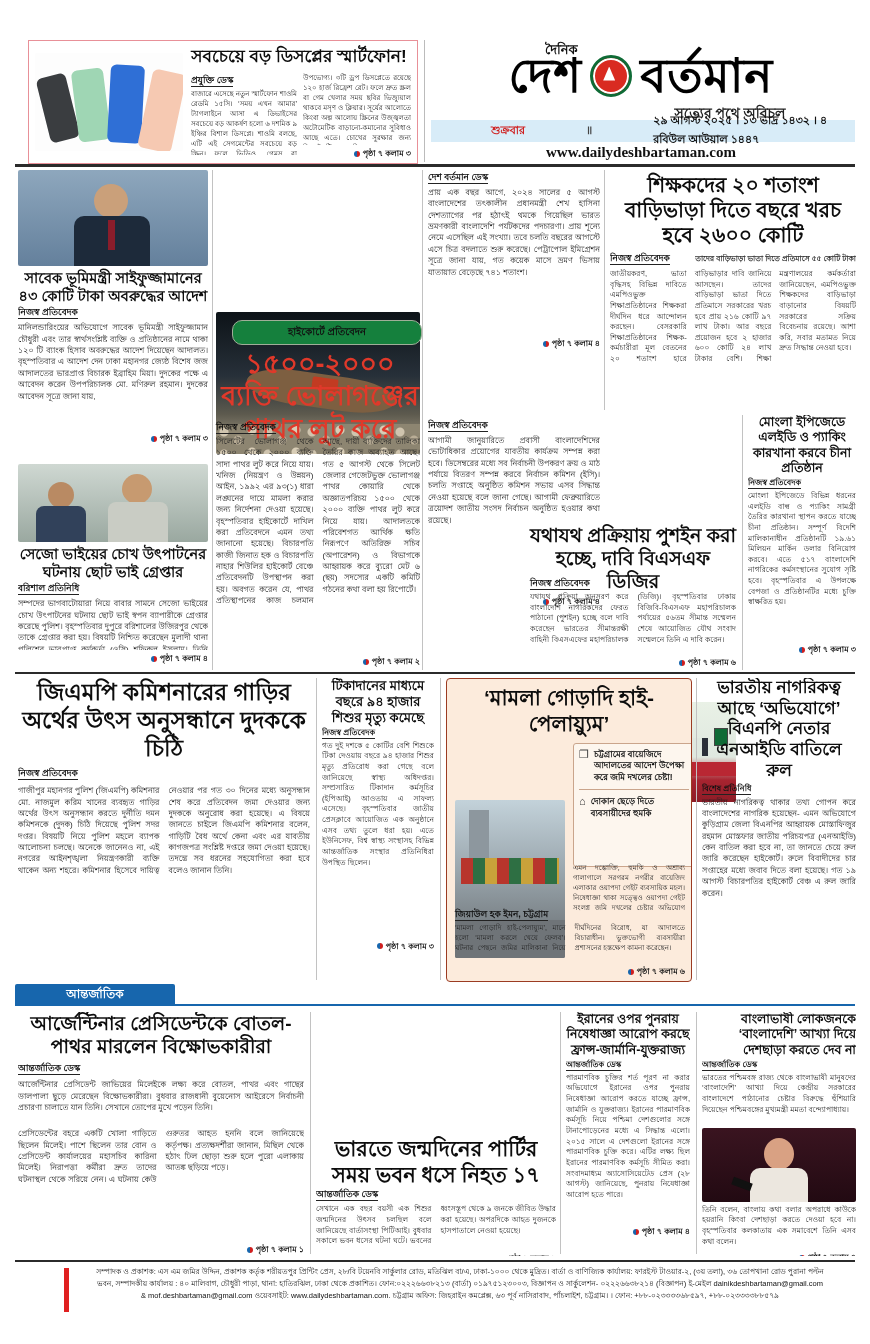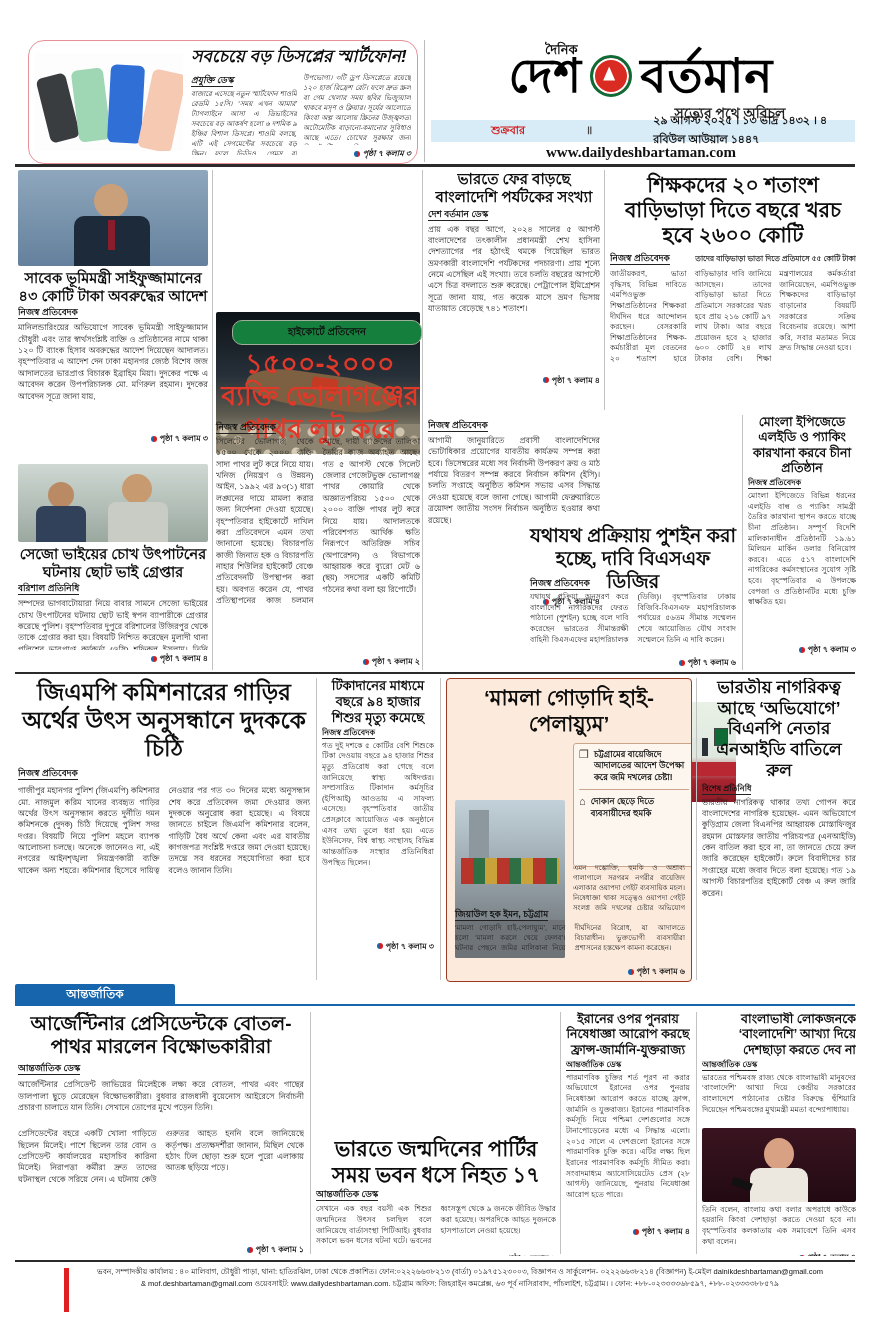--- a/index.html
+++ b/index.html
@@ -30,21 +30,21 @@
         clip-path:polygon(0 100%,50% 0,100% 100%);}
   .datebar{background:#d8ecf8;display:flex;align-items:center;font-size:11px;font-weight:700;}
   .bullet-row{display:flex;gap:5px;align-items:flex-start;font-size:8.5px;font-weight:700;line-height:1.35;}
   .bullet-ico{font-size:11px;line-height:1;color:#444;}
 </style>
 </head>
 <body>
 
 <div class="page">
 
-  <div class="abs" style="left:28px;top:40px;width:388px;height:122px;border:1px solid #e89098;border-radius:16px;font-style:italic;">
+  <div class="abs" style="left:28px;top:40px;width:388px;height:122px;border:1px solid #e89098;border-radius:0;">
     <div class="ph abs" style="left:6px;top:12px;width:148px;height:98px;background:#fdfdfd;">
       <div class="shape" style="left:8px;top:22px;width:30px;height:66px;background:#3a3d40;border-radius:6px;transform:rotate(-14deg);"></div>
       <div class="shape" style="left:40px;top:16px;width:32px;height:72px;background:#9fd6b4;border-radius:6px;transform:rotate(-7deg);"></div>
       <div class="shape" style="left:74px;top:12px;width:34px;height:78px;background:#2f6fd6;border-radius:6px;transform:rotate(3deg);"></div>
       <div class="shape" style="left:110px;top:18px;width:34px;height:80px;background:#f6c9b2;border-radius:6px;transform:rotate(12deg);"></div>
     </div>
     <div class="hl abs" style="left:158px;top:6px;width:224px;font-size:17px;">সবচেয়ে বড় ডিসপ্লের স্মার্টফোন!</div>
     <div class="by abs" style="left:162px;top:32px;"><span>প্রযুক্তি ডেস্ক</span></div>
     <div class="bd abs" style="left:162px;top:48px;width:106px;height:66px;font-size:7px;">বাজারে এসেছে নতুন স্মার্টফোন শাওমি রেডমি ১৫সি। ‘সময় এখন আমার’ ট্যাগলাইনে আসা এ ডিভাইসের সবচেয়ে বড় আকর্ষণ হলো ৬ দশমিক ৯ ইঞ্চির বিশাল ডিসপ্লে। শাওমি বলছে, এটি এই সেগমেন্টের সবচেয়ে বড় স্ক্রিন। ফলে ভিডিও, গেমস বা যেকোনো ডিজিটাল কনটেন্ট দেখা যাবে আরও স্পষ্ট ও</div>
     <div class="bd abs" style="left:274px;top:32px;width:108px;height:72px;font-size:7px;">উপভোগ্য। ৩টি ড্রপ ডিসপ্লেতে রয়েছে ১২০ হার্জ রিফ্রেশ রেট। ফলে দ্রুত স্ক্রল বা গেম খেলার সময় ছবির ভিজ্যুয়াল থাকবে মসৃণ ও ক্লিয়ার। সূর্যের আলোতে কিংবা অল্প আলোয় স্ক্রিনের উজ্জ্বলতা অটোমেটিক বাড়ানো-কমানোর সুবিধাও আছে এতে। চোখের সুরক্ষার জন্য ডিভাইসটির ডিসপ্লে পেয়েছে আন্তর্জাতিক</div>
@@ -105,21 +105,20 @@
     <div class="shape" style="left:96px;top:66px;width:26px;height:12px;background:#c23b22;border-radius:2px;transform:rotate(8deg);"></div>
     <div class="shape" style="left:0;top:112px;width:204px;height:30px;background:radial-gradient(circle at 8px 8px,#cfc4ae 4px,transparent 5px),radial-gradient(circle at 22px 16px,#b9ad96 4px,transparent 5px),radial-gradient(circle at 36px 6px,#d8cdb6 4px,transparent 5px);background-size:44px 22px;background-color:#8d8571;"></div>
   </div>
   <div class="kick abs" style="left:232px;top:320px;width:168px;background:#15803d;border:1px solid #9fae98;">হাইকোর্টে প্রতিবেদন</div>
   <div class="hl hl-red abs" style="left:214px;top:348px;width:212px;font-size:27px;line-height:1.2;">১৫০০-২০০০ ব্যক্তি ভোলাগঞ্জের পাথর লুট করে</div>
   <div class="by abs" style="left:216px;top:420px;"><span>নিজস্ব প্রতিবেদক</span></div>
   <div class="bd cols2 abs" style="left:216px;top:436px;width:204px;height:216px;">সিলেটের ভোলাগঞ্জ থেকে ১৫০০ থেকে ২০০০ ব্যক্তি সাদা পাথর লুট করে নিয়ে যায়। খনিজ (নিয়ন্ত্রণ ও উন্নয়ন) আইন, ১৯৯২ এর ৯৩(১) ধারা লঙ্ঘনের দায়ে মামলা করার জন্য নির্দেশনা দেওয়া হয়েছে। বৃহস্পতিবার হাইকোর্টে দাখিল করা প্রতিবেদনে এমন তথ্য জানানো হয়েছে। বিচারপতি কাজী জিনাত হক ও বিচারপতি নাহার শিউলির হাইকোর্ট বেঞ্চে প্রতিবেদনটি উপস্থাপন করা হয়। অবগত করেন যে, পাথর প্রতিস্থাপনের কাজ চলমান আছে, দায়ী ব্যক্তিদের তালিকা তৈরির কাজ অব্যাহত আছে। গত ৫ আগস্ট থেকে সিলেট জেলার গেজেটভুক্ত ভোলাগঞ্জ পাথর কোয়ারি থেকে অজ্ঞাতপরিচয় ১৫০০ থেকে ২০০০ ব্যক্তি পাথর লুট করে নিয়ে যায়। আদালতকে পরিবেশগত আর্থিক ক্ষতি নিরূপণে অতিরিক্ত সচিব (অপারেশন) ও বিভাগকে আহ্বায়ক করে ব্যুরো মেট ৬ (ছয়) সদস্যের একটি কমিটি গঠনের কথা বলা হয় রিপোর্টে।</div>
   <div class="pr abs" style="left:300px;top:655px;width:120px;">পৃষ্ঠা ৭ কলাম ২</div>
 
   <div class="abs" style="left:428px;top:170px;width:172px;height:238px;overflow:hidden;">
-    <div class="hl" style="font-size:15px;">ভারতে ফের বাড়ছে বাংলাদেশি পর্যটকের সংখ্যা</div>
     <div class="by"><span>দেশ বর্তমান ডেস্ক</span></div>
     <div class="bd" style="height:148px;margin-top:2px;">প্রায় এক বছর আগে, ২০২৪ সালের ৫ আগস্ট বাংলাদেশের তৎকালীন প্রধানমন্ত্রী শেখ হাসিনা দেশত্যাগের পর হঠাৎই থমকে গিয়েছিল ভারত ভ্রমণকারী বাংলাদেশি পর্যটকদের পদচারণা। প্রায় শূন্যে নেমে এসেছিল এই সংখ্যা। তবে চলতি বছরের আগস্টে এসে চিত্র বদলাতে শুরু করেছে। পেট্রাপোল ইমিগ্রেশন সূত্রে জানা যায়, গত কয়েক মাসে ভ্রমণ ভিসায় যাতায়াত বেড়েছে ৭৪১ শতাংশ।</div>
     <div class="pr" style="margin-top:2px;">পৃষ্ঠা ৭ কলাম ৪</div>
   </div>
 
   <div class="abs" style="left:428px;top:418px;width:172px;height:250px;overflow:hidden;">
     <div class="by"><span>নিজস্ব প্রতিবেদক</span></div>
     <div class="bd" style="height:158px;margin-top:2px;">আগামী জানুয়ারিতে প্রবাসী বাংলাদেশিদের ভোটাধিকার প্রয়োগের যাবতীয় কার্যক্রম সম্পন্ন করা হবে। ডিসেম্বরের মধ্যে সব নির্বাচনী উপকরণ ক্রয় ও মাঠ পর্যায়ে বিতরণ সম্পন্ন করবে নির্বাচন কমিশন (ইসি)। চলতি সপ্তাহে অনুষ্ঠিত কমিশন সভায় এসব সিদ্ধান্ত নেওয়া হয়েছে বলে জানা গেছে। আগামী ফেব্রুয়ারিতে ত্রয়োদশ জাতীয় সংসদ নির্বাচন অনুষ্ঠিত হওয়ার কথা রয়েছে।</div>
     <div class="pr" style="margin-top:2px;">পৃষ্ঠা ৭ কলাম ৪</div>
   </div>
@@ -241,17 +240,18 @@
       <div class="shape" style="left:48px;top:40px;width:58px;height:34px;border-radius:10px 10px 0 0;background:#ece7df;"></div>
       <div class="shape" style="left:30px;top:52px;width:20px;height:8px;background:#111;transform:rotate(20deg);"></div>
     </div>
     <div class="bd" style="height:44px;margin-top:3px;font-size:7.5px;">তিনি বলেন, বাংলায় কথা বলার অপরাধে কাউকে হয়রানি কিংবা দেশছাড়া করতে দেওয়া হবে না। বৃহস্পতিবার কলকাতায় এক সমাবেশে তিনি এসব কথা বলেন।</div>
     <div class="pr" style="margin-top:2px;">পৃষ্ঠা ৭ কলাম ৪</div>
   </div>
 
   <div class="hrule abs" style="left:15px;top:1260px;width:840px;height:2px;"></div>
   <div class="abs" style="left:64px;top:1268px;width:5px;height:44px;background:#e02020;"></div>
   <div class="abs" style="left:80px;top:1266px;width:760px;text-align:center;font-size:7.5px;line-height:1.6;color:#111;">
+    <div>সম্পাদক ও প্রকাশক: এস এম জমির উদ্দিন, প্রকাশক কর্তৃক শরীয়তপুর প্রিন্টিং প্রেস, ২৮/বি টয়েনবি সার্কুলার রোড, মতিঝিল বা/এ, ঢাকা-১০০০ থেকে মুদ্রিত। বার্তা ও বাণিজ্যিক কার্যালয়: ফারইস্ট টাওয়ার-২, (৩য় তলা), ৩৬ তোপখানা রোড পুরানা পল্টন</div>
     <div>ভবন, সম্পাদকীয় কার্যালয় : ৪০ মালিবাগ, চৌধুরী পাড়া, থানা: হাতিরঝিল, ঢাকা থেকে প্রকাশিত। ফোন:০২২২৬৬৩৮২১৩ (বার্তা) ০১৯৭৫১২৩০০৩, বিজ্ঞাপন ও সার্কুলেশন- ০২২২৬৬৩৮২১৪ (বিজ্ঞাপন) ই-মেইল dainikdeshbartaman@gmail.com</div>
     <div>&amp; mof.deshbartaman@gmail.com ওয়েবসাইট: www.dailydeshbartaman.com. চট্টগ্রাম অফিস: জিহরাইন কমপ্লেক্স, ৬৩ পূর্ব নাসিরাবাদ, পাঁচলাইশ, চট্টগ্রাম। । ফোন: +৮৮-০২৩৩৩৩৬৮৫৯৭, +৮৮-০২৩৩৩৩৮৮৫৭৯</div>
   </div>
 
 </div>
 
 </body></html>

